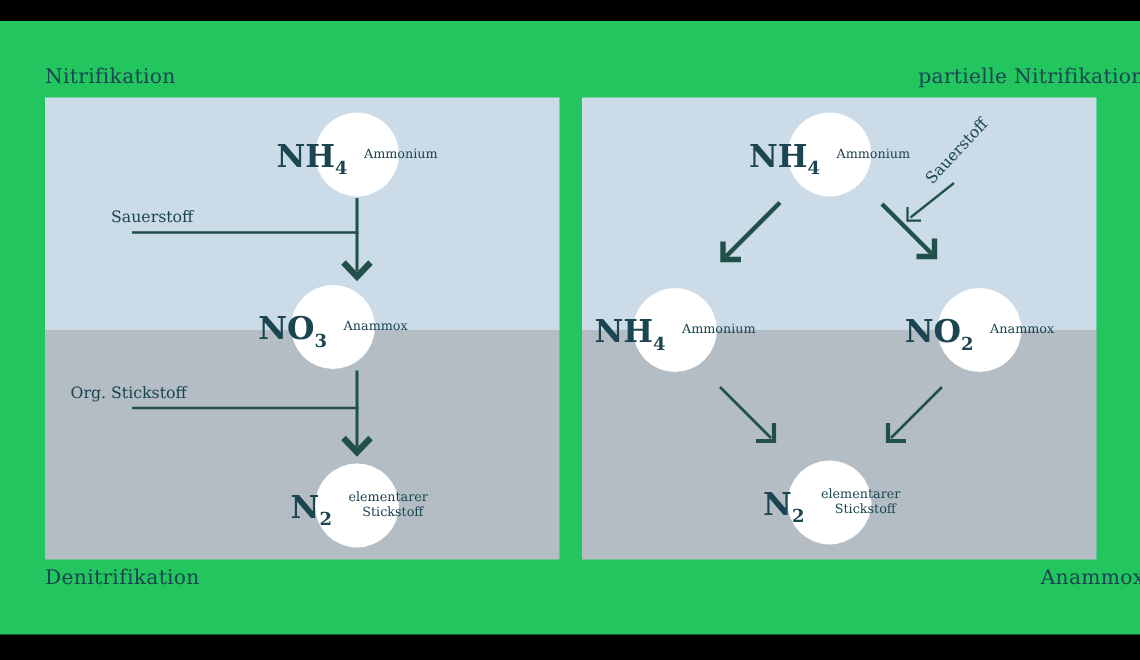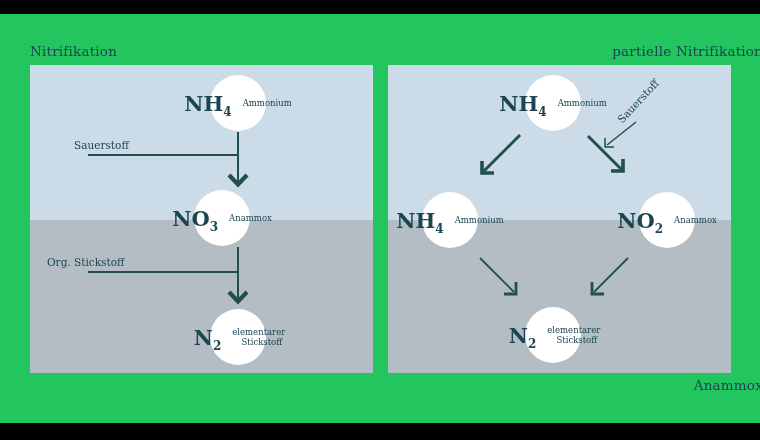--- a/index.html
+++ b/index.html
@@ -40,20 +40,21 @@
 </head>
 <body>
 
 <div class="stage">
 
   <div class="letterbox top"></div>
   <div class="letterbox bottom"></div>
 
   <div class="corner-label" style="left:30px;top:43px">Nitrifikation</div>
   <div class="corner-label" style="right:29px;top:43px">partielle Nitrifikation</div>
+  <div class="corner-label" style="left:30px;top:377px">Denitrifikation</div>
   <div class="corner-label" style="right:29px;top:377px">Anammox</div>
 
   <div class="panel left">
     <div class="water-top"></div>
     <div class="water-bottom"></div>
 
     <svg class="arrows" viewBox="0 0 343 308">
 
       <line x1="58" y1="90" x2="209" y2="90" stroke-width="1.8"></line>
       <line x1="208" y1="67" x2="208" y2="116" stroke-width="2"></line>
@@ -110,21 +111,21 @@
     <div class="node" style="left:137px;top:10px">
       <div class="formula"><span>NH</span><span class="sub">4</span></div>
       <div class="nlabel">Ammonium</div>
     </div>
 
     <div class="node" style="left:34px;top:127px">
       <div class="formula"><span>NH</span><span class="sub">4</span></div>
       <div class="nlabel">Ammonium</div>
     </div>
 
-    <div class="node" style="left:251px;top:127px">
+    <div class="node" style="left:237px;top:127px">
       <div class="formula"><span>NO</span><span class="sub">2</span></div>
       <div class="nlabel">Anammox</div>
     </div>
 
     <div class="node" style="left:137px;top:242px">
       <div class="formula"><span>N</span><span class="sub">2</span></div>
       <div class="nlabel">elementarer Stickstoff</div>
     </div>
   </div>
 

